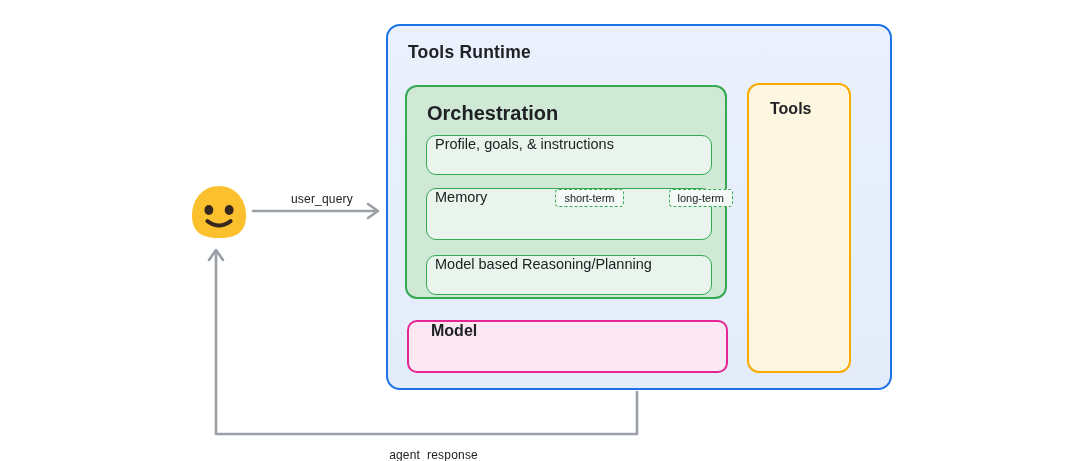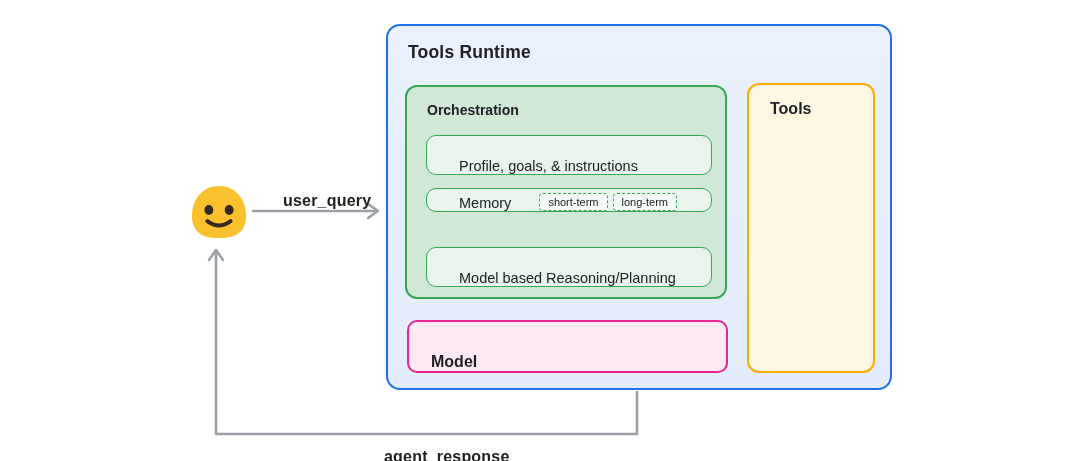--- a/index.html
+++ b/index.html
@@ -54,72 +54,72 @@
     position: absolute;
     left: 17px; top: 59px;
     width: 322px; height: 214px;
     background: var(--orchestration-bg);
     border: 2px solid var(--green-border);
     border-radius: 12px;
   }
   .orchestration-title {
     position: absolute;
     left: 20px; top: 15px;
-    font-size: 14px;
+    font-size: 20px;
     font-weight: 600;
     color: var(--text);
   }
   .orch-item {
     position: absolute;
     left: 19px;
     width: 286px;
     background: var(--item-bg);
     border: 1.5px solid var(--green-border);
     border-radius: 10px;
     display: flex;
-    align-items: flex-end;
-    padding: 0 32px;
+    align-items: flex-start;
+    padding: 0 8px;
     font-size: 14.5px;
     color: var(--text);
   }
   .orch-item-1 { top: 48px;  height: 40px; }
-  .orch-item-2 { top: 101px; height: 24px; }
-  .orch-item-3 { top: 160px; height: 40px; }
+  .orch-item-2 { top: 101px; height: 52px; gap: 40px; }
+  .orch-item-3 { top: 168px; height: 40px; }
   .memory-label { margin-right: 28px; }
   .memory-chip {
     border: 1.5px dashed var(--green-border);
     border-radius: 4px;
     background: var(--chip-bg);
     padding: 2px 8px;
     font-size: 11px;
     margin-right: 5px;
     white-space: nowrap;
   }
 
   
   .model-box {
     position: absolute;
     left: 19px; top: 294px;
     width: 321px; height: 53px;
     background: var(--model-bg);
     border: 2px solid var(--model-border);
     border-radius: 10px;
     display: flex;
-    align-items: flex-end;
+    align-items: flex-start;
     padding-left: 22px;
     font-size: 16px;
     font-weight: 600;
     color: var(--text);
   }
 
   
   .tools-box {
     position: absolute;
     left: 359px; top: 57px;
-    width: 128px; height: 290px;
+    width: 104px; height: 290px;
     background: var(--tools-bg);
     border: 2px solid var(--tools-border);
     border-radius: 12px;
   }
   .tools-title {
     position: absolute;
     left: 21px; top: 15px;
     font-size: 16px;
     font-weight: 600;
     color: var(--text);
@@ -145,22 +145,22 @@
   .arrow-stroke {
     stroke: var(--arrow);
     stroke-width: 2.6;
     fill: none;
     stroke-linecap: round;
     stroke-linejoin: round;
   }
 
   .flow-label {
     position: absolute;
-    font-size: 16px;
-    font-weight: 700;
+    font-size: 12px;
+    font-weight: 400;
     letter-spacing: 0.2px;
     color: var(--text);
     text-align: right;
     white-space: nowrap;
   }
   .label-user-query { left: 283px; top: 192px; width: 70px; }
   .label-agent-response { left: 384px; top: 409px; width: 94px; margin-top: 39px; }
 </style>
 </head>
 <body>

